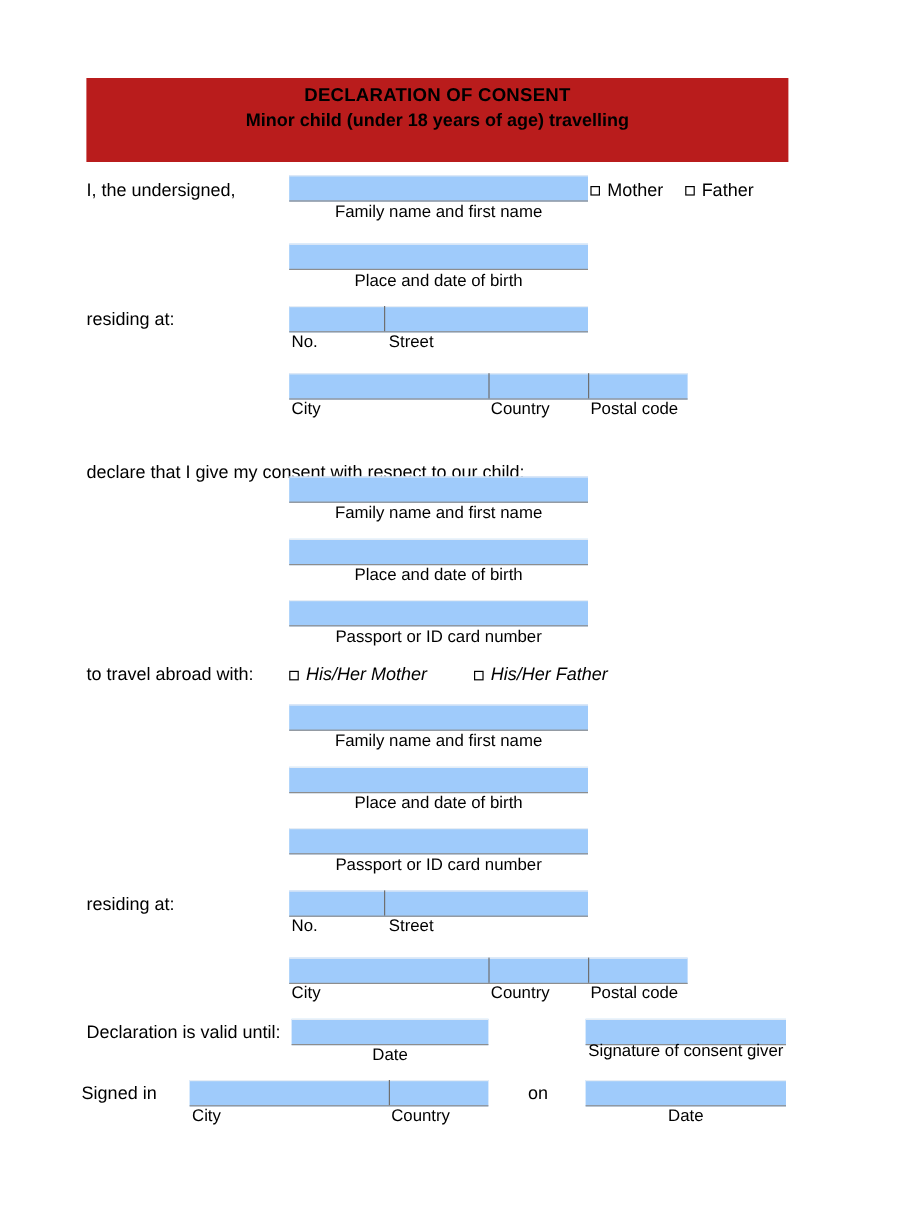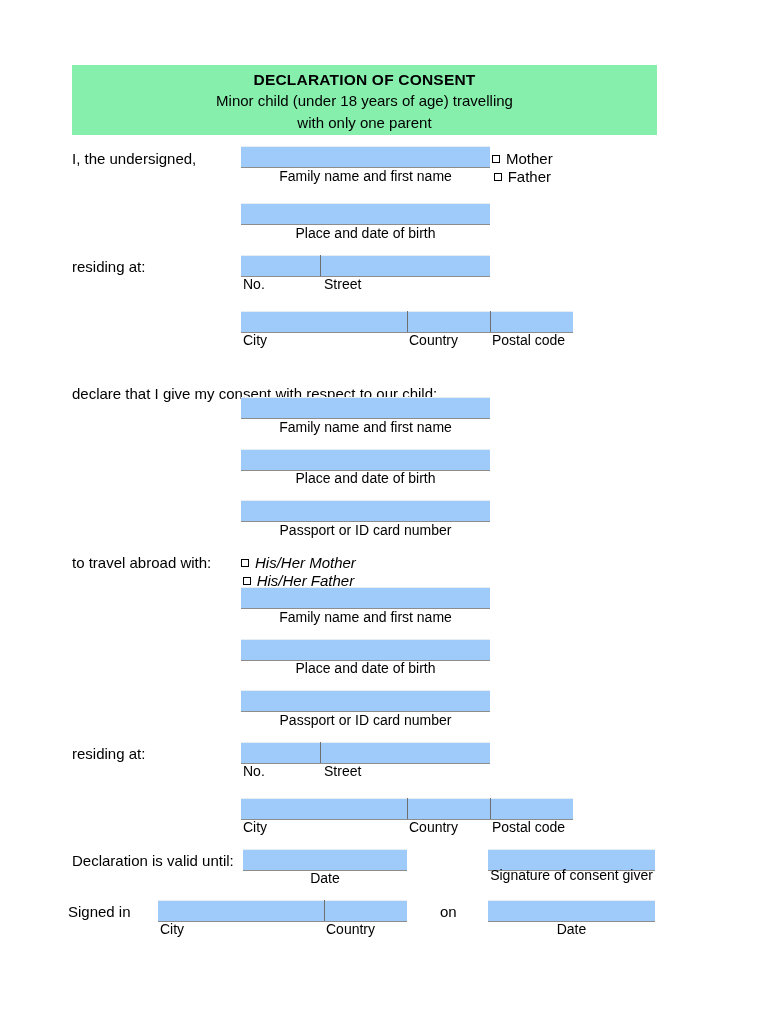--- a/index.html
+++ b/index.html
@@ -16,34 +16,34 @@
     overflow: hidden;
   }
 
   
   .banner {
     position: absolute;
     left: 72px;
     top: 65px;
     width: 585px;
     height: 70px;
-    background: #86efac;
+    background: #b91c1c;
     text-align: center;
     box-sizing: border-box;
     padding-top: 4px;
   }
   .banner-title {
     font-size: 15.5px;
     font-weight: bold;
     line-height: 21px;
     letter-spacing: .2px;
   }
   .banner-sub {
     font-size: 15px;
-    font-weight: normal;
+    font-weight: bold;
     line-height: 22px;
   }
 
   
   .label {
     position: absolute;
     font-size: 15px;
     line-height: 18px;
     white-space: nowrap;
   }
@@ -80,21 +80,20 @@
     width: 1px;
     background: #6f6f6f;
   }
 
   
   .checkbox-group {
     position: absolute;
     display: flex;
     align-items: center;
     white-space: nowrap;
-    flex-direction: column;
   }
   .cb {
     display: inline-block;
     width: 8px;
     height: 8px;
     border: 1px solid #000;
     box-sizing: border-box;
     margin-right: 6px;
     background: #fff;
     vertical-align: middle;
@@ -107,21 +106,20 @@
     display: flex;
     align-items: center;
   }
 </style>
 </head>
 <body>
 
 <div class="banner">
   <div class="banner-title">DECLARATION OF CONSENT</div>
   <div class="banner-sub">Minor child (under 18 years of age) travelling</div>
-  <div class="banner-sub">with only one parent</div>
 </div>
 
 <div class="label" style="left:72px; top:150px;">I, the undersigned,</div>
 
 <div class="field" style="left:241px; top:146px; width:249px; height:22px;">
   <span class="field-top-line"></span>
 </div>
 <div class="caption center" style="left:241px; top:170px; width:249px;">Family name and first name</div>
 
 <div class="checkbox-group" style="left:492px; top:150px;">

